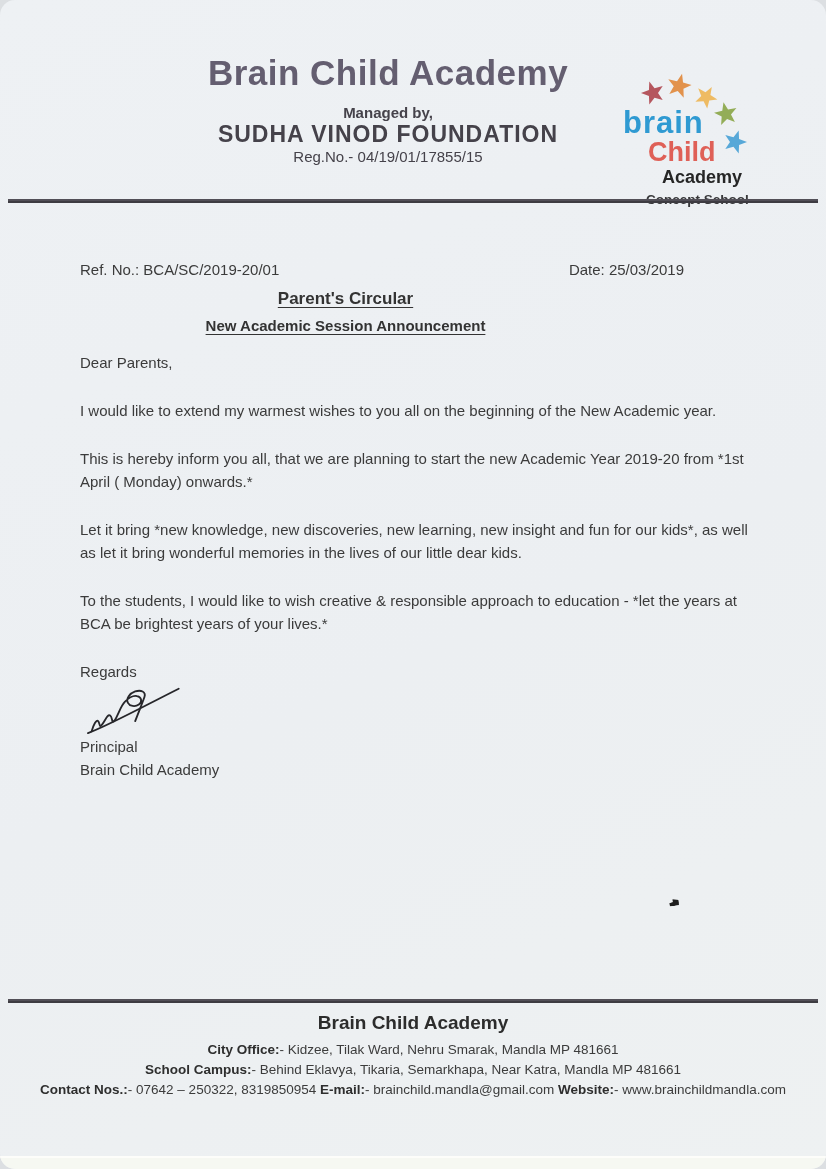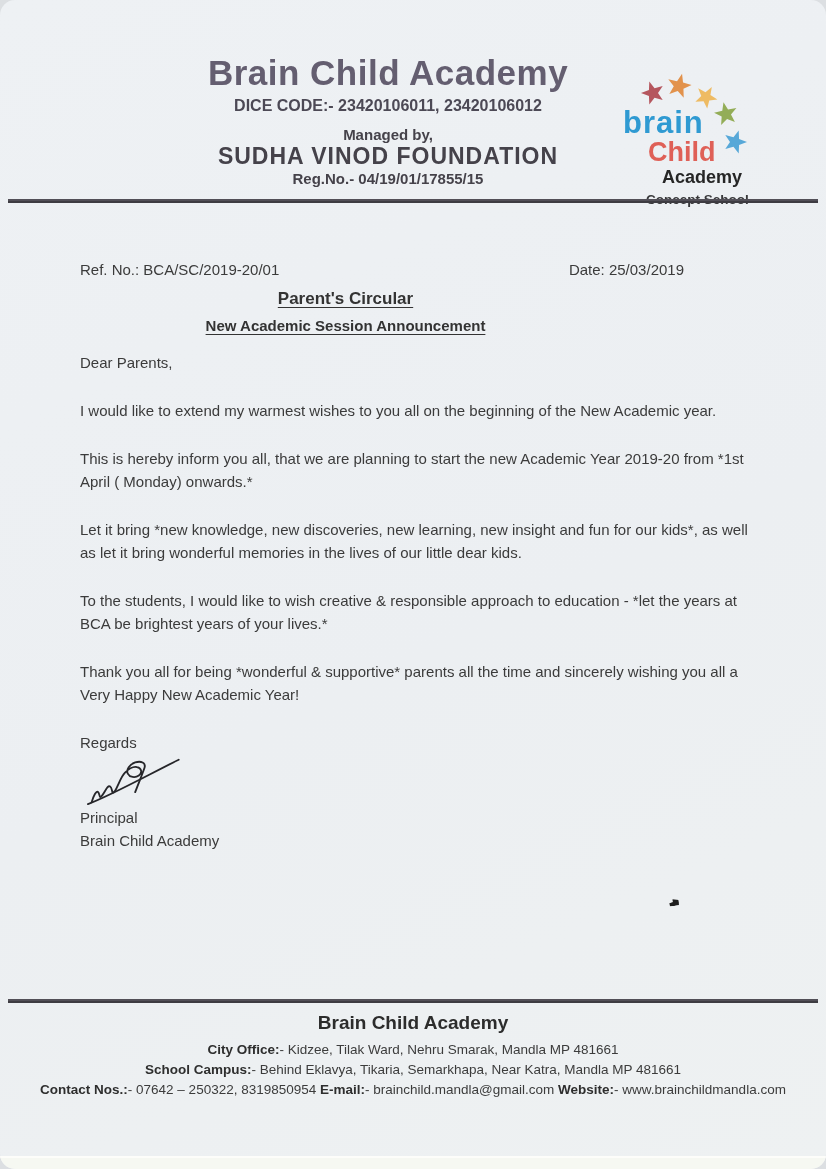--- a/index.html
+++ b/index.html
@@ -44,21 +44,21 @@
     color: #45424a;
   }
   .foundation {
     font-size: 23px;
     font-weight: bold;
     letter-spacing: 1px;
     color: #45424a;
   }
   .reg-no {
     font-size: 15px;
-    font-weight: bold;
+    font-weight: normal;
     color: #45424a;
   }
 
   
   .logo {
     position: absolute;
     top: 61px; left: 600px;
     width: 195px; height: 152px;
   }
   .logo .stars { position: absolute; top: 0; left: 0; }
@@ -173,21 +173,20 @@
     border-top: 2px solid #fdfdfa;
   }
 </style>
 </head>
 <body>
 
 <div class="page">
 
   <div class="letterhead">
     <div class="school-name">Brain Child Academy</div>
-    <div class="dice-code">DICE CODE:- 23420106011, 23420106012</div>
     <div class="managed-by">Managed by,</div>
     <div class="foundation">SUDHA VINOD FOUNDATION</div>
     <div class="reg-no">Reg.No.- 04/19/01/17855/15</div>
   </div>
 
   <div class="logo">
     <svg class="stars" width="195" height="152" viewBox="0 0 195 152" aria-hidden="true">
       <g>
         <path d="M0,-12 L2.94,-4.05 L11.41,-3.71 L4.76,1.55 L7.05,9.71 L0,5 L-7.05,9.71 L-4.76,1.55 L-11.41,-3.71 L-2.94,-4.05 Z" transform="translate(53,32) rotate(-18)" fill="#b5565e"></path>
         <path d="M0,-12 L2.94,-4.05 L11.41,-3.71 L4.76,1.55 L7.05,9.71 L0,5 L-7.05,9.71 L-4.76,1.55 L-11.41,-3.71 L-2.94,-4.05 Z" transform="translate(79,25) rotate(14) scale(1.05)" fill="#e2924c"></path>
@@ -229,24 +228,20 @@
     <p>
       <span class="ln">Let it bring *new knowledge, new discoveries, new learning, new insight and fun for our kids*, as well</span>
       <span class="ln">as let it bring wonderful memories in the lives of our little dear kids.</span>
     </p>
 
     <p>
       <span class="ln">To the students, I would like to wish creative &amp; responsible approach to education - *let the years at</span>
       <span class="ln">BCA be brightest years of your lives.*</span>
     </p>
 
-    <p>
-      <span class="ln">Thank you all for being *wonderful &amp; supportive* parents all the time and sincerely wishing you all a</span>
-      <span class="ln">Very Happy New Academic Year!</span>
-    </p>
 
     <div class="sig-block">
       <div class="closing">Regards</div>
       <svg class="signature-svg" width="115" height="50" viewBox="0 0 115 54" aria-hidden="true">
         <path d="M4,52 C30,42 66,22 102,4" fill="none" stroke="#26262a" stroke-width="2" stroke-linecap="round"></path>
         <path d="M8,50 C10,43 13,37 15,39 C17,41 16,47 19,43 C23,38 25,31 28,33 C31,35 29,43 33,38 C37,32 39,23 44,18 C48,14 53,11 57,12 C62,13 63,18 59,21 C55,24 49,23 47,19 C45,15 49,9 55,7 C61,5 67,7 65,13 C63,19 58,31 55,39" fill="none" stroke="#26262a" stroke-width="2" stroke-linecap="round" stroke-linejoin="round"></path>
       </svg>
       <div>Principal</div>
       <div>Brain Child Academy</div>
     </div>

